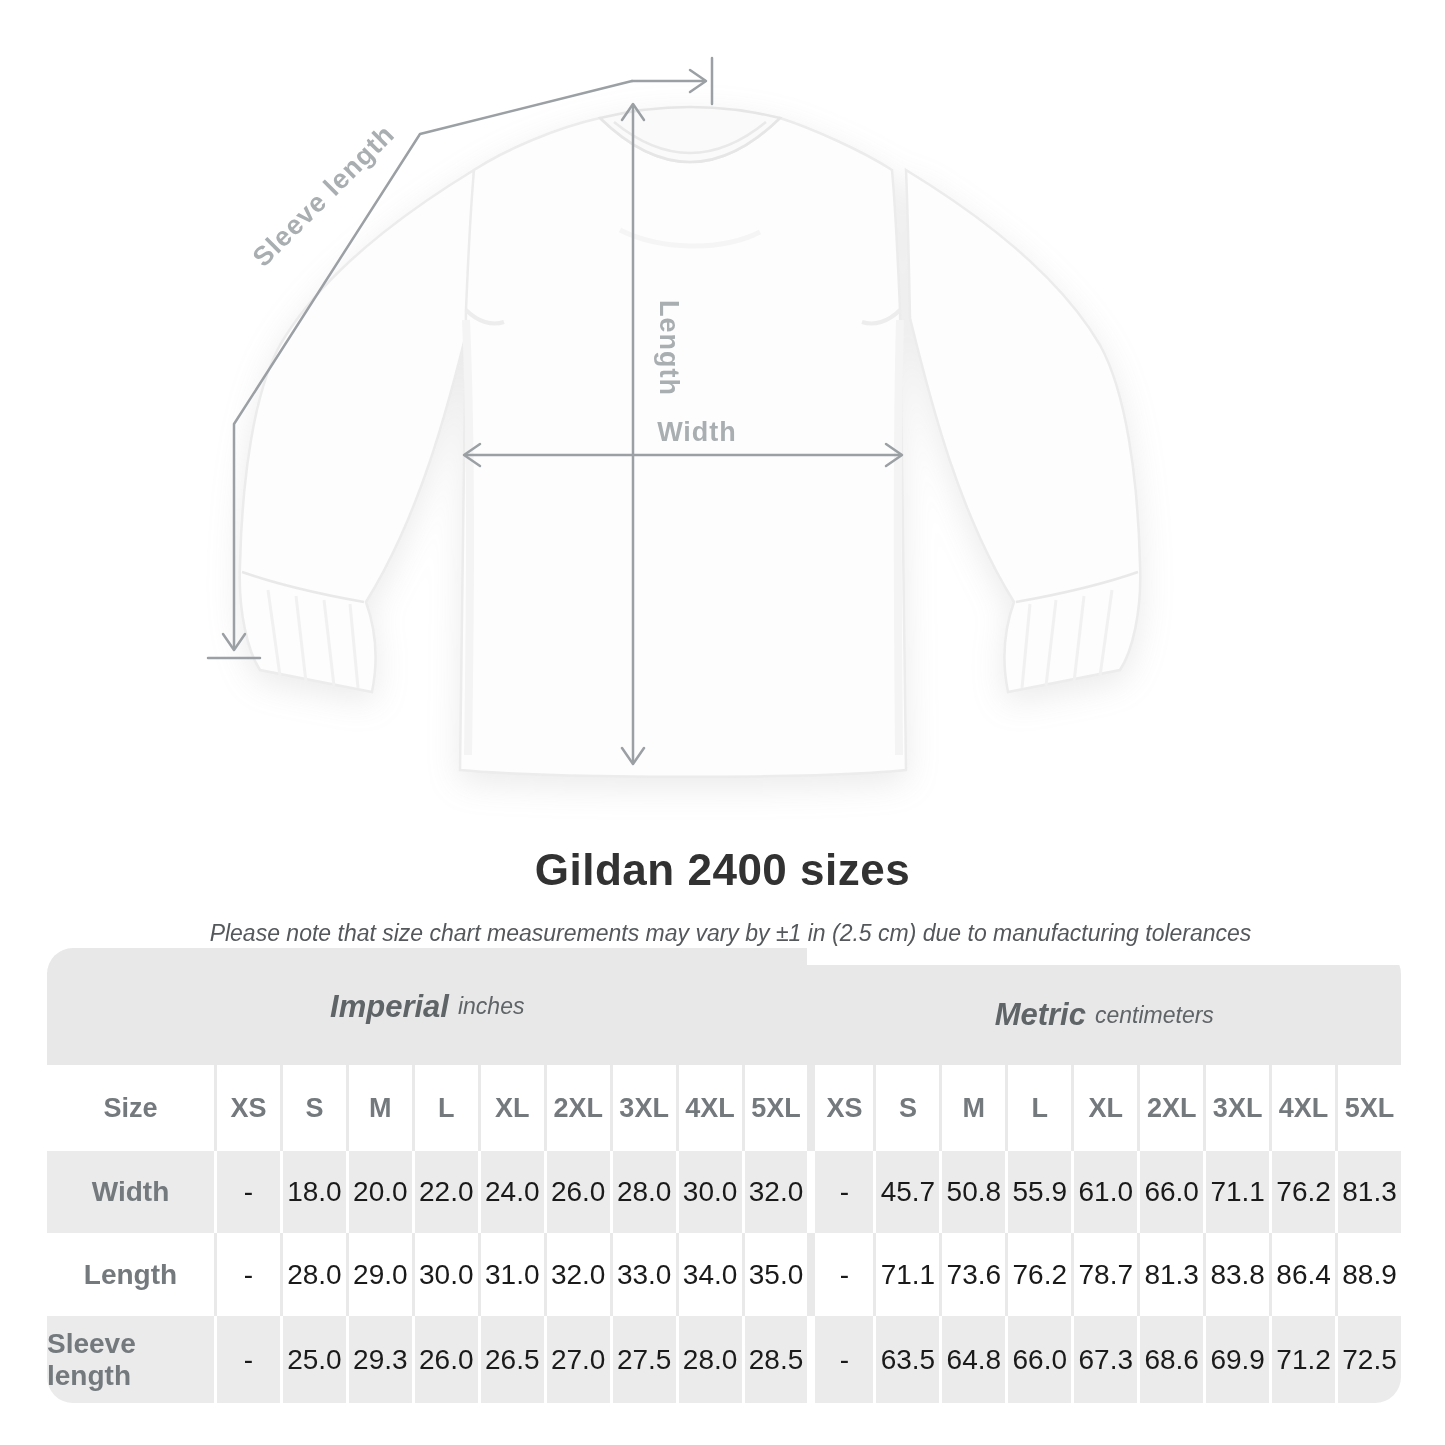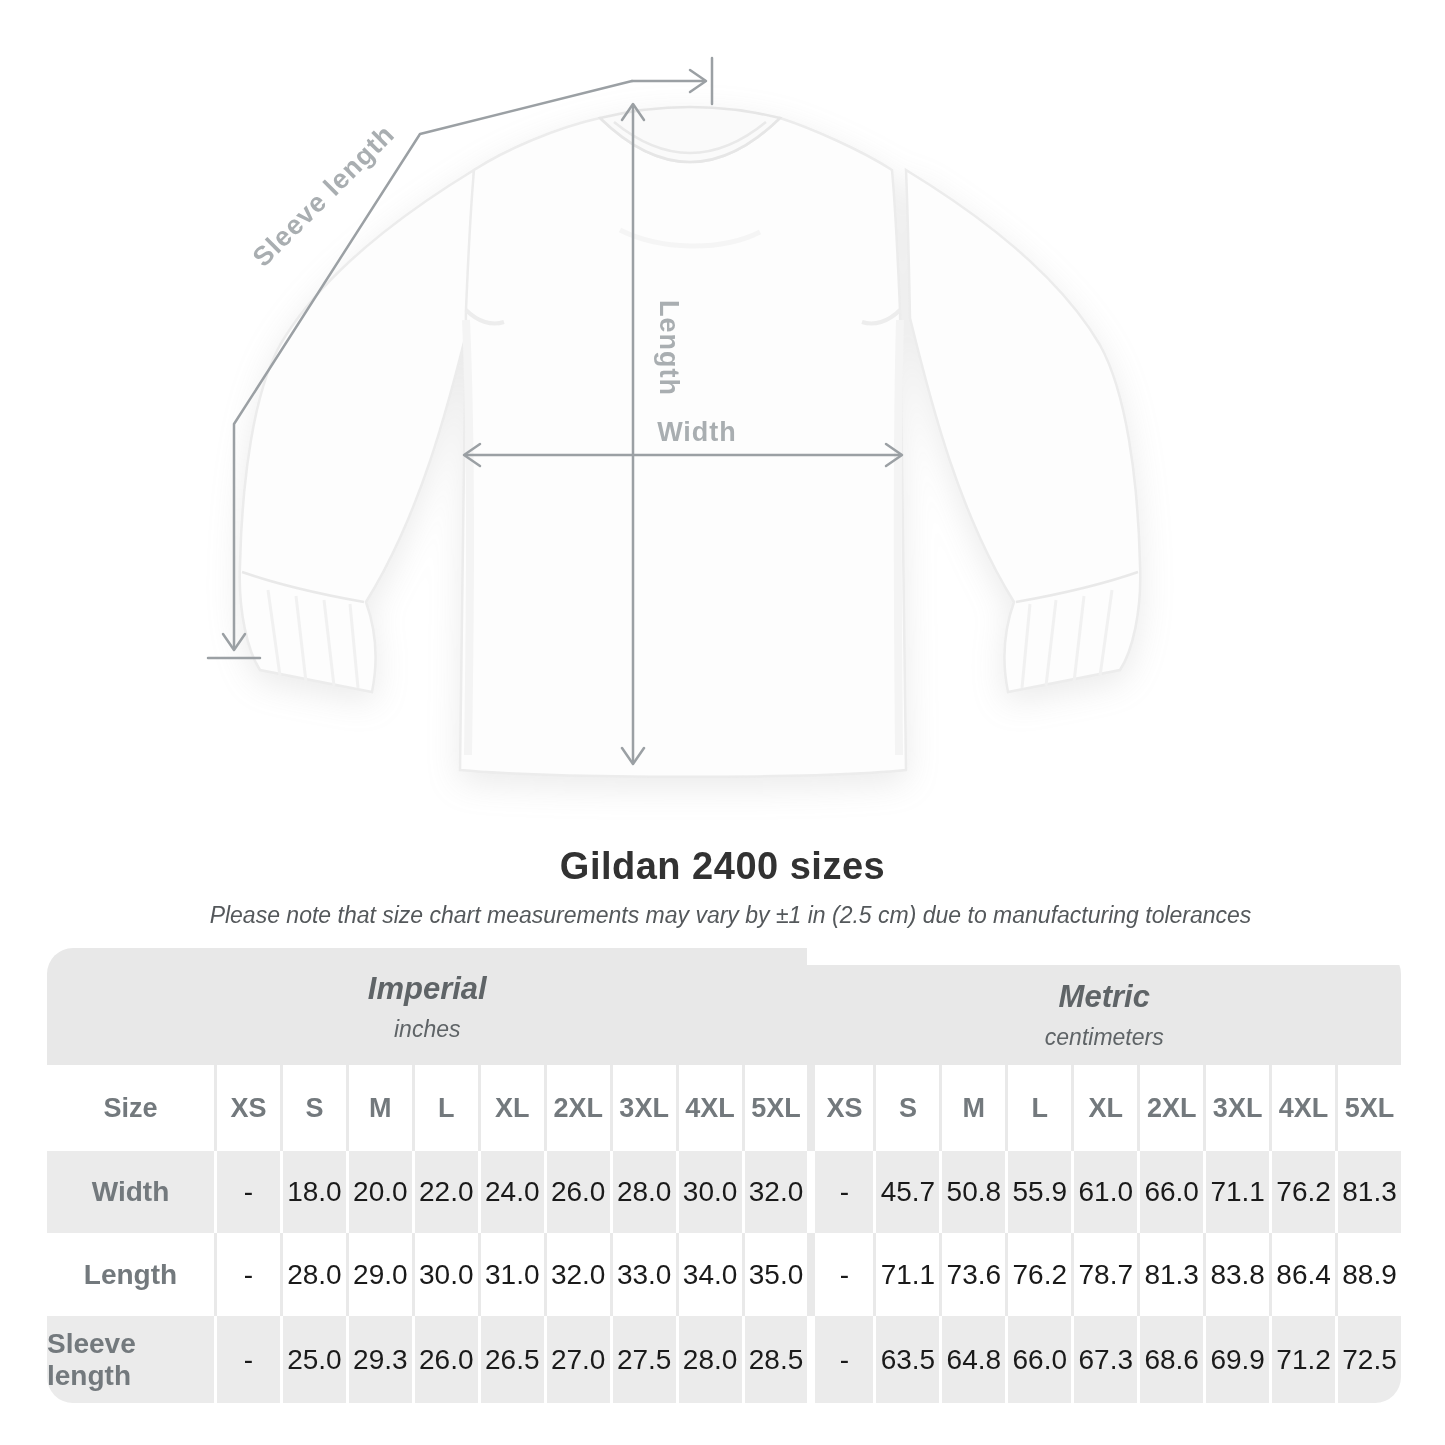--- a/index.html
+++ b/index.html
@@ -4,30 +4,30 @@
 <style>
   html,body{margin:0;padding:0;background:#ffffff;}
   body{width:1445px;height:1445px;position:relative;overflow:hidden;
        font-family:"Liberation Sans","DejaVu Sans",sans-serif;}
 
   
   .diagram{position:absolute;left:0;top:0;width:1445px;height:832px;}
 
   
   .title-block{position:absolute;left:0;top:845px;width:1445px;text-align:center;}
-  .main-title{font-size:38px;font-weight:bold;color:#323232;letter-spacing:.5px;}
-  .sub-title{margin-top:14px;font-size:23px;font-style:italic;color:#54585b;padding-left:16px;}
+  .main-title{font-size:44px;font-weight:bold;color:#323232;letter-spacing:.5px;}
+  .sub-title{margin-top:25px;font-size:23px;font-style:italic;color:#54585b;padding-left:16px;}
 
   
   .size-table{position:absolute;left:47px;top:948px;width:1354px;height:455px;
       display:grid;grid-template-columns:167px repeat(18,1fr);
       grid-template-rows:117px 86px 82px 83px 87px;
       background:#ffffff;border-radius:26px;overflow:hidden;}
   .cell{display:flex;align-items:center;justify-content:center;}
-  .group-head{background:#e8e8e8;flex-direction:column;gap:9px;color:#5f6467;}
+  .group-head{background:#e8e8e8;flex-direction:row;gap:9px;color:#5f6467;}
   .group-head .g-label{font-size:31px;font-weight:bold;font-style:italic;}
   .group-head .g-sub{font-size:23px;font-style:italic;}
   .imperial-head{grid-column:1 / span 10;grid-row:1;}
   .metric-head{grid-column:11 / span 9;grid-row:1;margin-top:17px;}
   .size-head{background:#ffffff;font-size:27px;font-weight:bold;color:#73797d;text-align:center;}
   .row-gray{background:#ebebeb;}
   .row-white{background:#ffffff;}
   .row-label{font-size:28px;font-weight:bold;color:#73797d;}
   .val{font-size:28px;color:#1a1a1a;}
   .v{border-left:3px solid #ffffff;}

